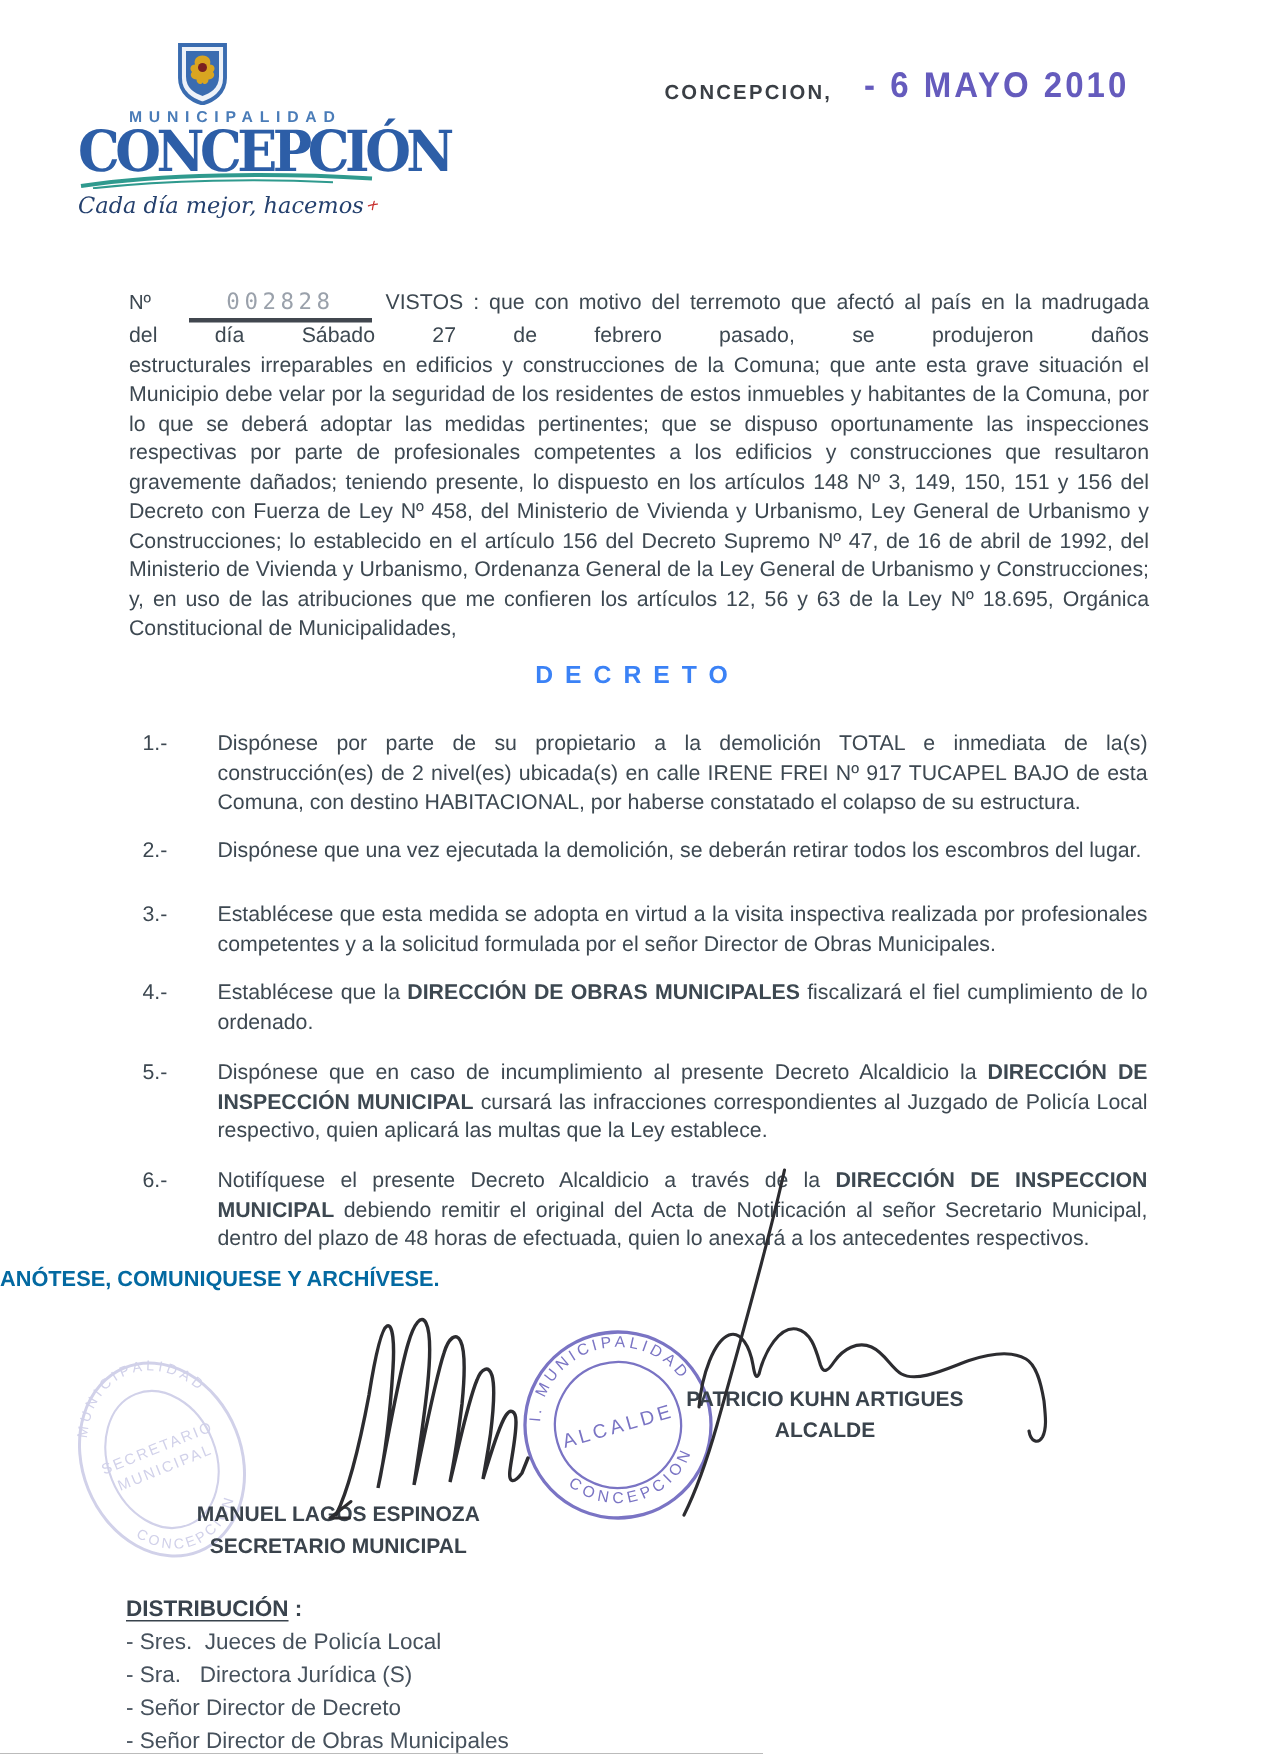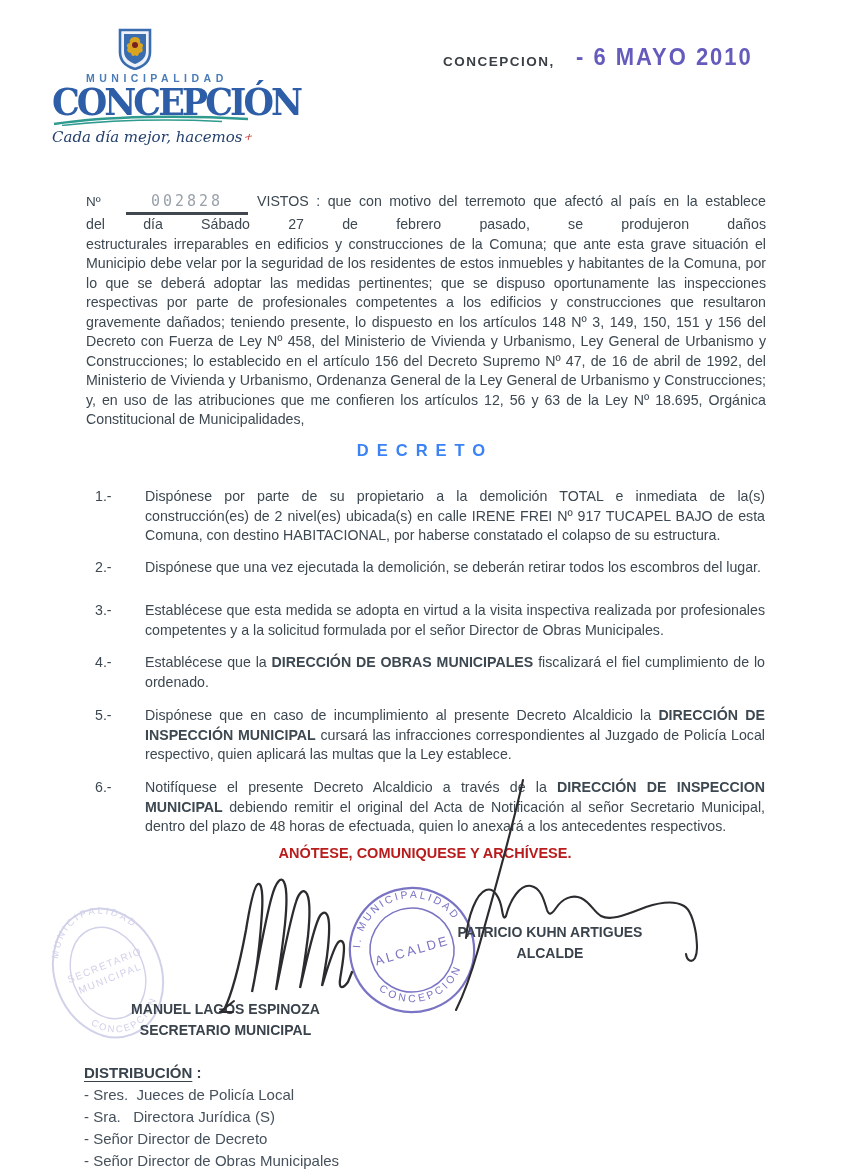--- a/index.html
+++ b/index.html
@@ -56,22 +56,22 @@
     font-size:16.5px; font-weight:700; letter-spacing:8px; color:#3b82f6;
   }
   .item { position:absolute; left:86px; right:85px; display:flex;
     font-size:14.2px; line-height:19.5px; }
   .item-num { width:59px; flex:none; padding-left:9px; box-sizing:border-box; }
   .item-text { flex:1; text-align:justify; }
   .seg-bold { font-weight:700; }
   .item-1 { top:487px; } .item-2 { top:558px; } .item-3 { top:601px; }
   .item-4 { top:653px; } .item-5 { top:706px; } .item-6 { top:778px; }
   .closing {
-    position:absolute; left:0; right:0; top:845px; text-align:center;
-    font-size:14.5px; font-weight:700; color:#b91c1c;
+    position:absolute; left:0; right:0; top:845px; 
+    font-size:14.5px; font-weight:700; color:#0369a1;
   }
   
   .stamp { position:absolute; z-index:2; }
   .stamp-secretario { left:52px; top:902px; transform:rotate(-22deg); opacity:.85; }
   .stamp-alcalde { left:342px; top:880px; transform:rotate(-16deg); }
   .sig-name-block { position:absolute; z-index:3; text-align:center;
     font-size:14px; font-weight:700; line-height:21px; color:#3a434c; }
   .alcalde-block { left:445px; top:922px; width:210px; }
   .secretario-block { left:103px; top:999px; width:245px; }
   .ink-overlay { position:absolute; left:0; top:0; z-index:4; pointer-events:none; }
@@ -109,21 +109,21 @@
     </div>
   </div>
 
   <div class="place-label">CONCEPCION,</div>
   <div class="date-stamp">- 6 MAYO 2010</div>
 
   <div class="opening">
     <div class="opening-line1">
       <span class="num-label">Nº</span>
       <span class="num-stamp">002828</span>
-      <span class="line1-text">VISTOS : que con motivo del terremoto que afectó al país en la establece</span>
+      <span class="line1-text">VISTOS : que con motivo del terremoto que afectó al país en la madrugada</span>
     </div>
     <div class="opening-line2">del día Sábado 27 de febrero pasado, se produjeron daños</div>
     <div class="opening-body">estructurales irreparables en edificios y construcciones de la Comuna; que ante esta grave situación el Municipio debe velar por la seguridad de los residentes de estos inmuebles y habitantes de la Comuna, por lo que se deberá adoptar las medidas pertinentes; que se dispuso oportunamente las inspecciones respectivas por parte de profesionales competentes a los edificios y construcciones que resultaron gravemente dañados; teniendo presente, lo dispuesto en los artículos 148 Nº 3, 149, 150, 151 y 156 del Decreto con Fuerza de Ley Nº 458, del Ministerio de Vivienda y Urbanismo, Ley General de Urbanismo y Construcciones; lo establecido en el artículo 156 del Decreto Supremo Nº 47, de 16 de abril de 1992, del Ministerio de Vivienda y Urbanismo, Ordenanza General de la Ley General de Urbanismo y Construcciones; y, en uso de las atribuciones que me confieren los artículos 12, 56 y 63 de la Ley Nº 18.695, Orgánica Constitucional de Municipalidades,</div>
   </div>
 
   <div class="decreto-heading">DECRETO</div>
 
   <div class="item item-1">
     <span class="item-num">1.-</span>
     <span class="item-text"><span>Dispónese por parte de su propietario a la demolición TOTAL e inmediata de la(s) construcción(es) de 2 nivel(es) ubicada(s) en calle IRENE FREI Nº 917 TUCAPEL BAJO de esta Comuna, con destino HABITACIONAL, por haberse constatado el colapso de su estructura.</span></span>

